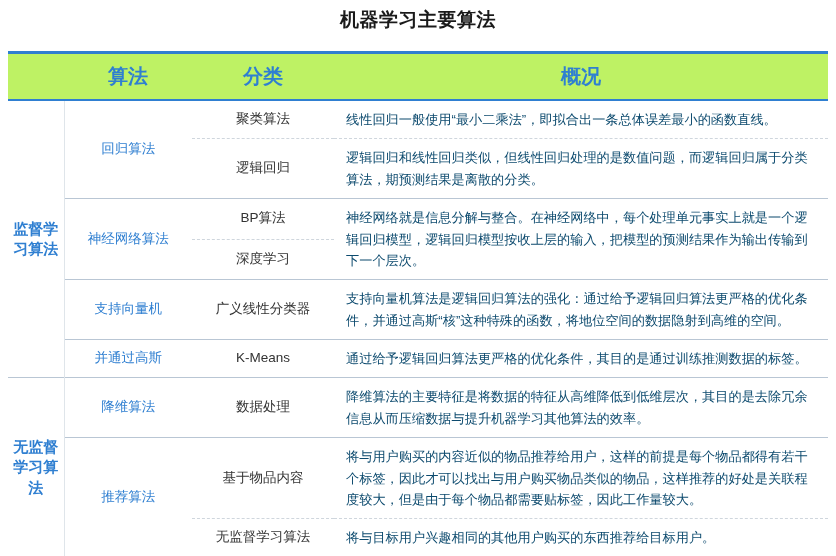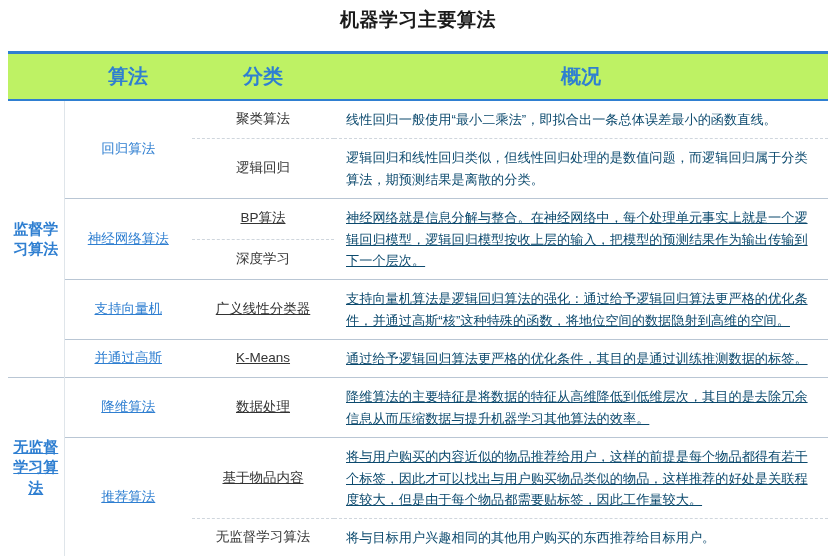--- a/index.html
+++ b/index.html
@@ -92,21 +92,20 @@
     font-size: 13.2px;
     color: #0c4a6e;
     padding: 8px 10px 8px 12px;
     line-height: 1.62;
   }
   .dashed-row > td {
     border-top: 1px dashed #cfd6dd;
   }
   .solid-row > td {
     border-top: 1px solid #b9c6d4;
-    text-decoration: underline;
   }
   td.group.bordered {
     border-right: 1px solid #dfe5ea;
   }
 </style>
 </head>
 <body>
 
 <div class="page">
 

